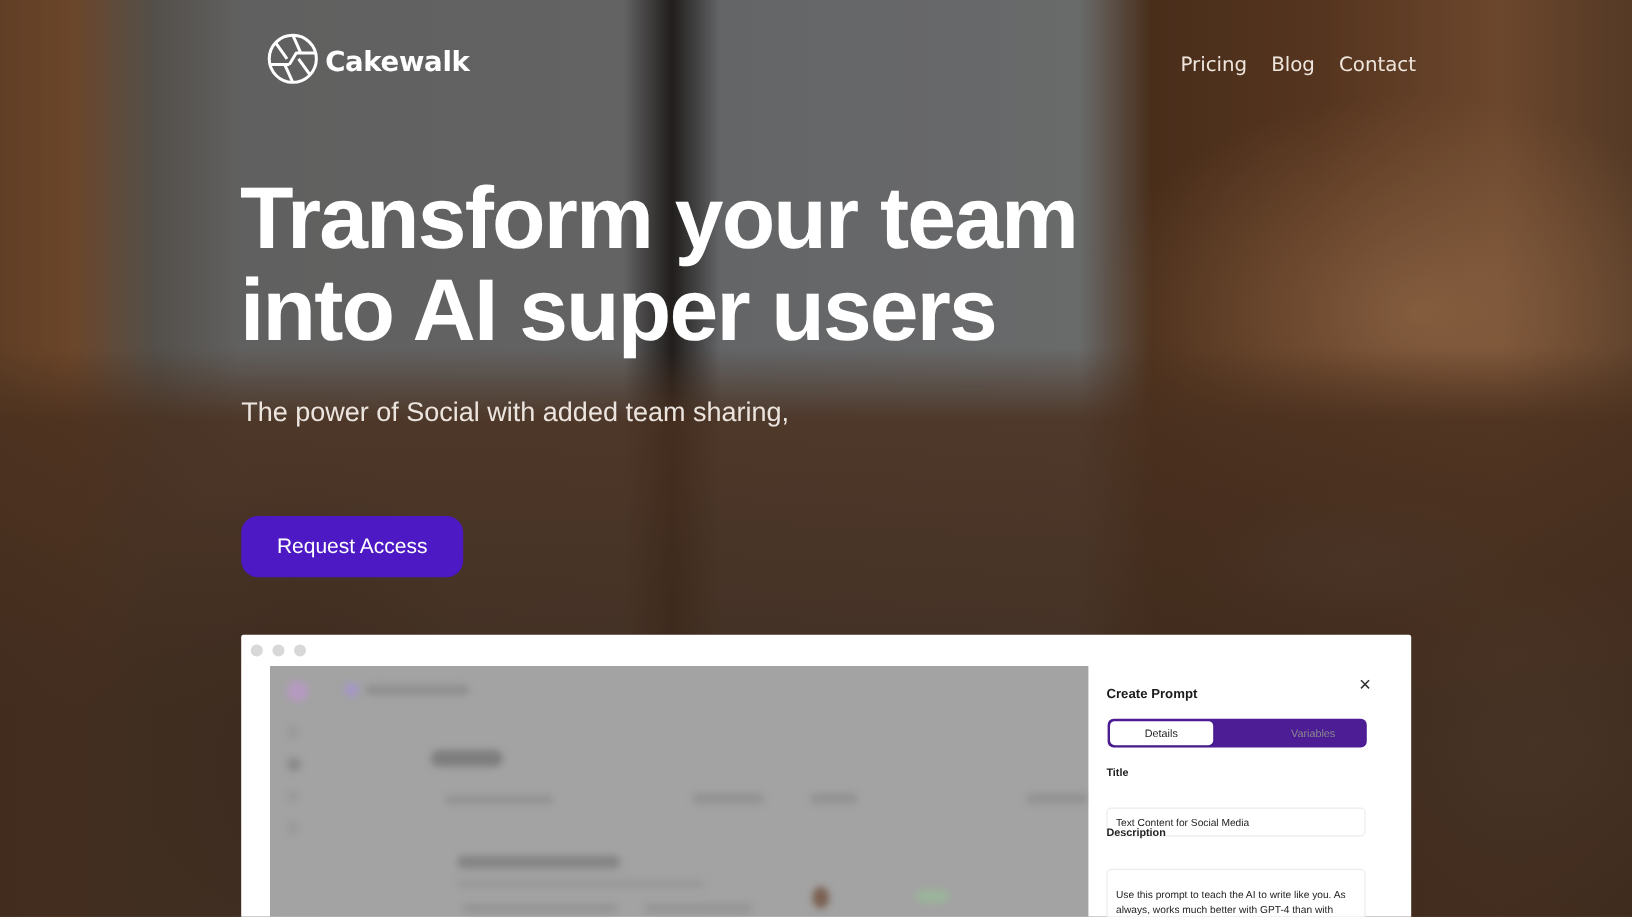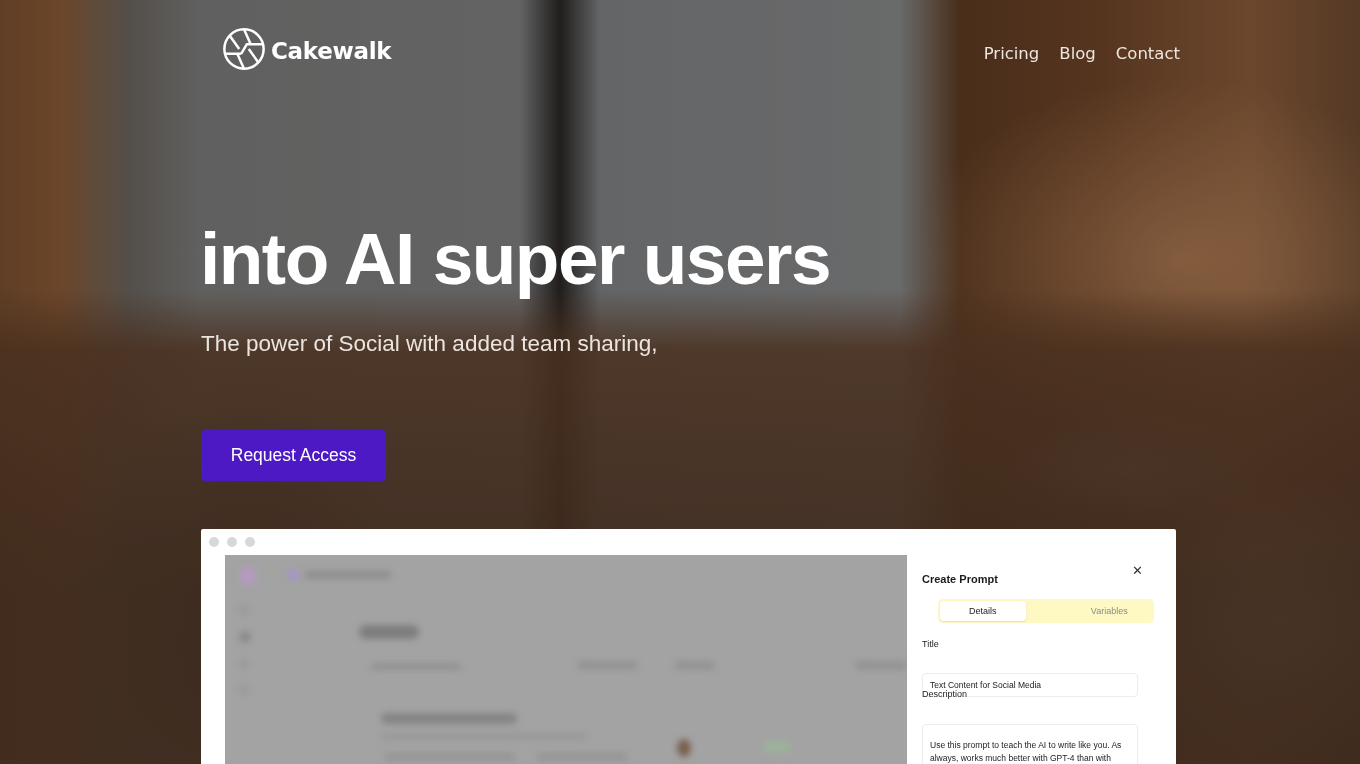--- a/index.html
+++ b/index.html
@@ -52,21 +52,21 @@
       letter-spacing: -1.5px; width: 760px;
       font-family: "Liberation Sans", sans-serif;
     }
     .hero-sub {
       position: absolute; left: 201px; top: 327px; width: 580px;
       color: #ece5df; font-size: 22.5px; line-height: 34px;
       font-family: "Liberation Sans", sans-serif;
     }
     .cta {
       position: absolute; left: 201px; top: 430px; width: 185px; height: 51px;
-      background: #4c19c4; border: none; border-radius: 4px;
+      background: #4c19c4; border: none; border-radius: 14px;
       color: #fff; font-size: 17.5px;
       font-family: "Liberation Sans", sans-serif;
       cursor: pointer;
     }
 
     
     .window {
       position: absolute; left: 201px; top: 529px; width: 975px; height: 240px;
       background: #fff; border-radius: 2px 2px 0 0;
     }
@@ -76,29 +76,29 @@
       position: absolute; left: 24px; top: 26px; width: 682px; height: 220px;
       background: #a3a3a3; overflow: hidden;
     }
     .blur { position: absolute; border-radius: 8px; filter: blur(3px); }
 
     
     .panel { position: absolute; left: 721px; top: 26px; width: 245px; }
     .panel-title { position: absolute; left: 0; top: 18px; font-size: 11px; font-weight: bold; color: #1b1b1b; }
     .close-x { position: absolute; left: 210px; top: 8px; font-size: 13px; color: #333; cursor: pointer; }
     .tabs {
-      position: absolute; left: 16px; top: 44px; width: 216px; height: 24px;
-      background: #fef9c3; border-radius: 5px; display: flex; padding: 2px; gap: 41px;
+      position: absolute; left: 1px; top: 44px; width: 216px; height: 24px;
+      background: #4c1d95; border-radius: 5px; display: flex; padding: 2px; gap: 41px;
     }
     .tab {
       flex: 1; font-size: 9px; text-align: center; line-height: 20px; color: #8a8a8a;
       border-radius: 4px; cursor: pointer;
     }
     .tab.active { background: #fff; color: #222; box-shadow: 0 1px 2px rgba(0,0,0,0.1); }
-    .label { position: absolute; left: 0; font-size: 9px; color: #222; font-weight: normal; }
+    .label { position: absolute; left: 0; font-size: 9px; color: #222; font-weight: bold; }
     .input {
       position: absolute; left: 0; width: 216px; border: 1px solid #ececec; border-radius: 4px;
       font-size: 8.5px; color: #222; padding: 0 7px; background: #fff; margin-top: 19px;
     }
     .input.title-in { top: 99px; height: 24px; line-height: 22px; }
     .input.desc-in { top: 150px; height: 60px; padding-top: 14px; line-height: 13px; }
   </style>
 </head>
 <body>
 
@@ -116,21 +116,21 @@
   <span class="logo-text">Cakewalk</span>
 </a>
 
 <nav class="nav">
   <a>Pricing</a>
   <a>Blog</a>
   <a>Contact</a>
 </nav>
 
 <h1 class="hero-title">
-  <br>
+  <span>Transform your team</span><br>
   <span>into AI super users</span>
 </h1>
 <p class="hero-sub">
   <span>The power of Social with added team sharing,</span><br>
 </p>
 <button class="cta">Request Access</button>
 
 <div class="window">
   <div class="dots">
     <span class="dot"></span>

